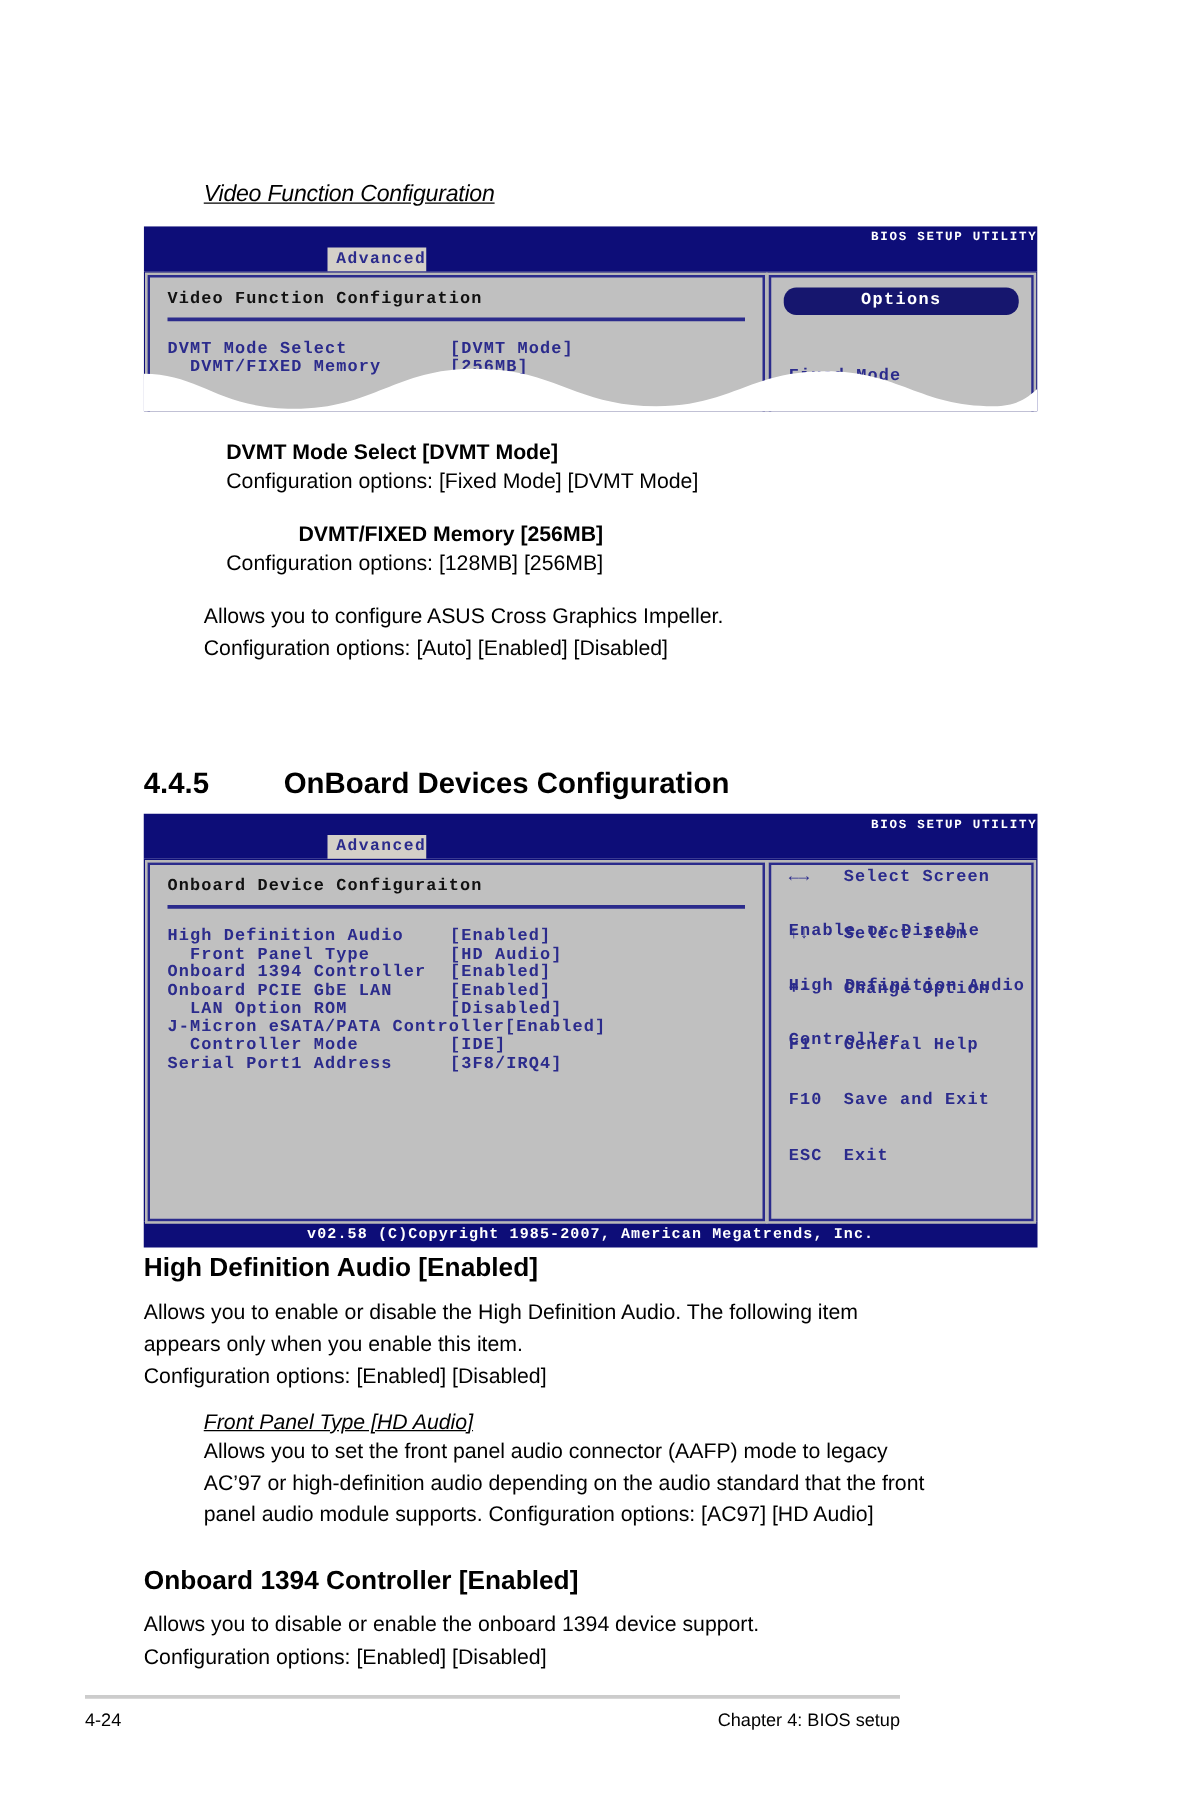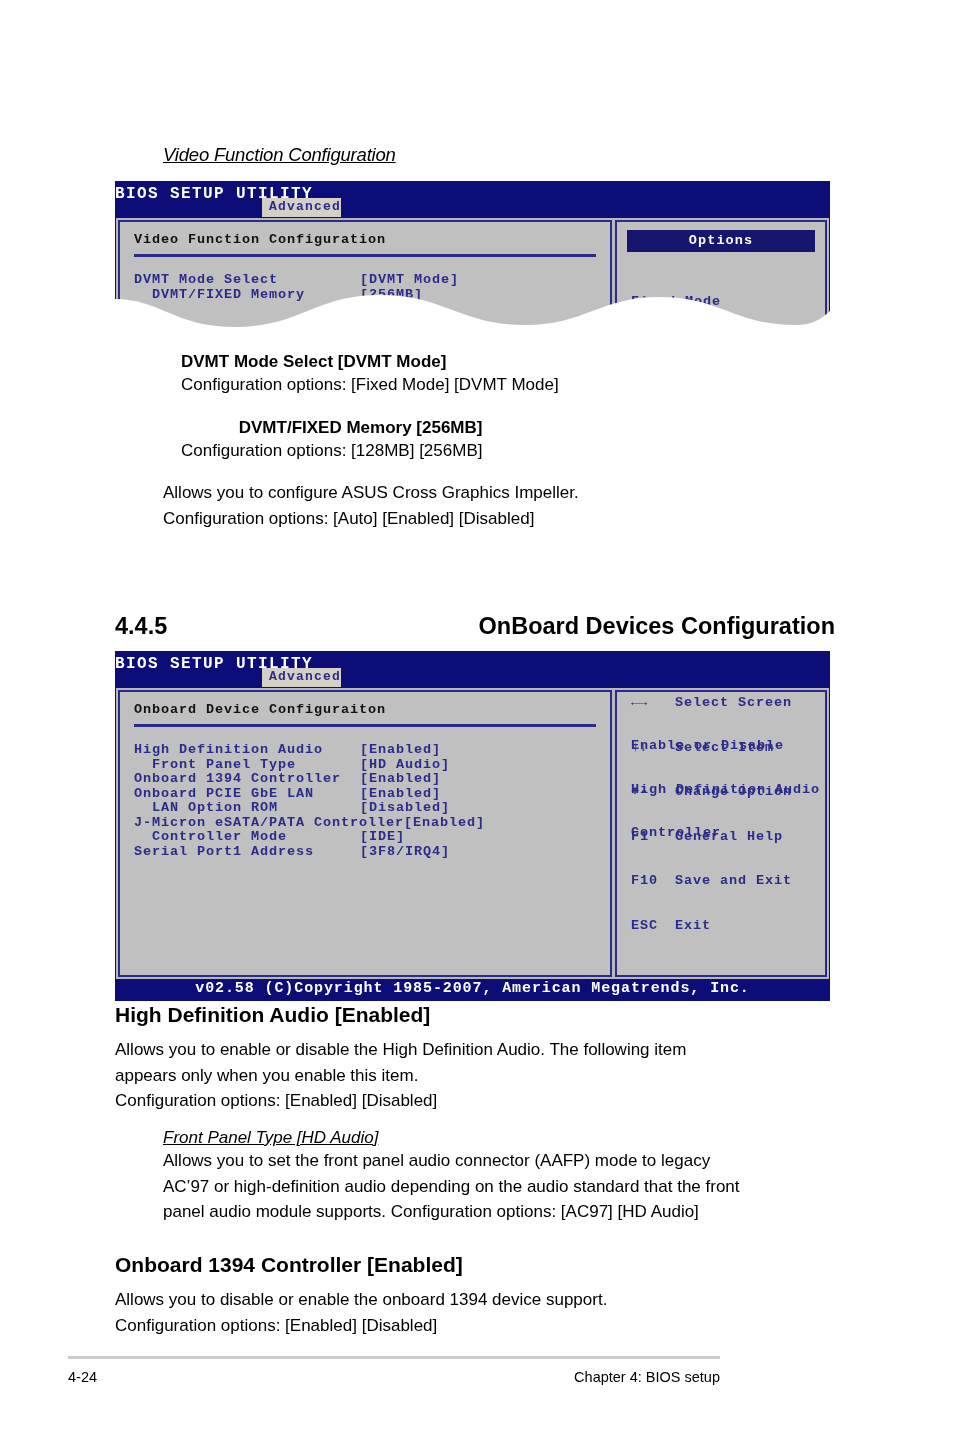--- a/index.html
+++ b/index.html
@@ -38,43 +38,42 @@
   .body-text {
     font-size: 17px;
     line-height: 25.5px;
     font-weight: normal;
   }
   .sec-num-row {
     display: flex;
     align-items: baseline;
     font-size: 23.5px;
     font-weight: bold;
-    justify-content: space-between;
   }
   .sec-num { width: 112px; flex: 0 0 112px; }
   .sec-title { }
 
   
   .bios {
     position: relative;
     background: #ffffff;
   }
   .bios-titlebar {
     position: relative;
     background: #0d0d78;
     height: 36px;
   }
   .bios-title {
     position: absolute;
     left: 0; right: 0; top: 4px;
-    text-align: left;
+    text-align: right;
     color: #ffffff;
     font-family: "Liberation Mono", monospace;
     font-weight: bold;
-    font-size: 16px;
+    font-size: 10px;
     letter-spacing: 1.4px;
   }
   .bios-tab {
     position: absolute;
     left: 103px;
     top: 17px;
     background: #d4d0c8;
     color: #2b2b8c;
     font-family: "Liberation Mono", monospace;
     font-weight: bold;
@@ -137,20 +136,21 @@
   .options-header {
     background: #16166e;
     color: #ffffff;
     font-family: "Liberation Mono", monospace;
     font-weight: bold;
     font-size: 13.5px;
     letter-spacing: 1.1px;
     text-align: center;
     padding: 3px 0 4px 0;
     margin: 0 10px;
+    border-radius: 10px;
   }
   .options-list {
     margin: 12px 0 0 14px;
     line-height: 15px;
   }
 
   .help-text {
     margin: 10px 0 0 14px;
     line-height: 14.5px;
   }
@@ -168,21 +168,21 @@
     flex: 0 0 44px;
     white-space: pre;
   }
   .legend-key.arrows { letter-spacing: 0px; }
 
   .bios-footer {
     background: #0d0d78;
     color: #ffffff;
     font-family: "Liberation Mono", monospace;
     font-weight: bold;
-    font-size: 15px;
+    font-size: 12px;
     letter-spacing: 0.9px;
     text-align: center;
     padding: 3px 0 4px 0;
     white-space: pre;
   }
 
   
   .torn-wrap { position: relative; }
   .torn-mask {
     position: absolute;

